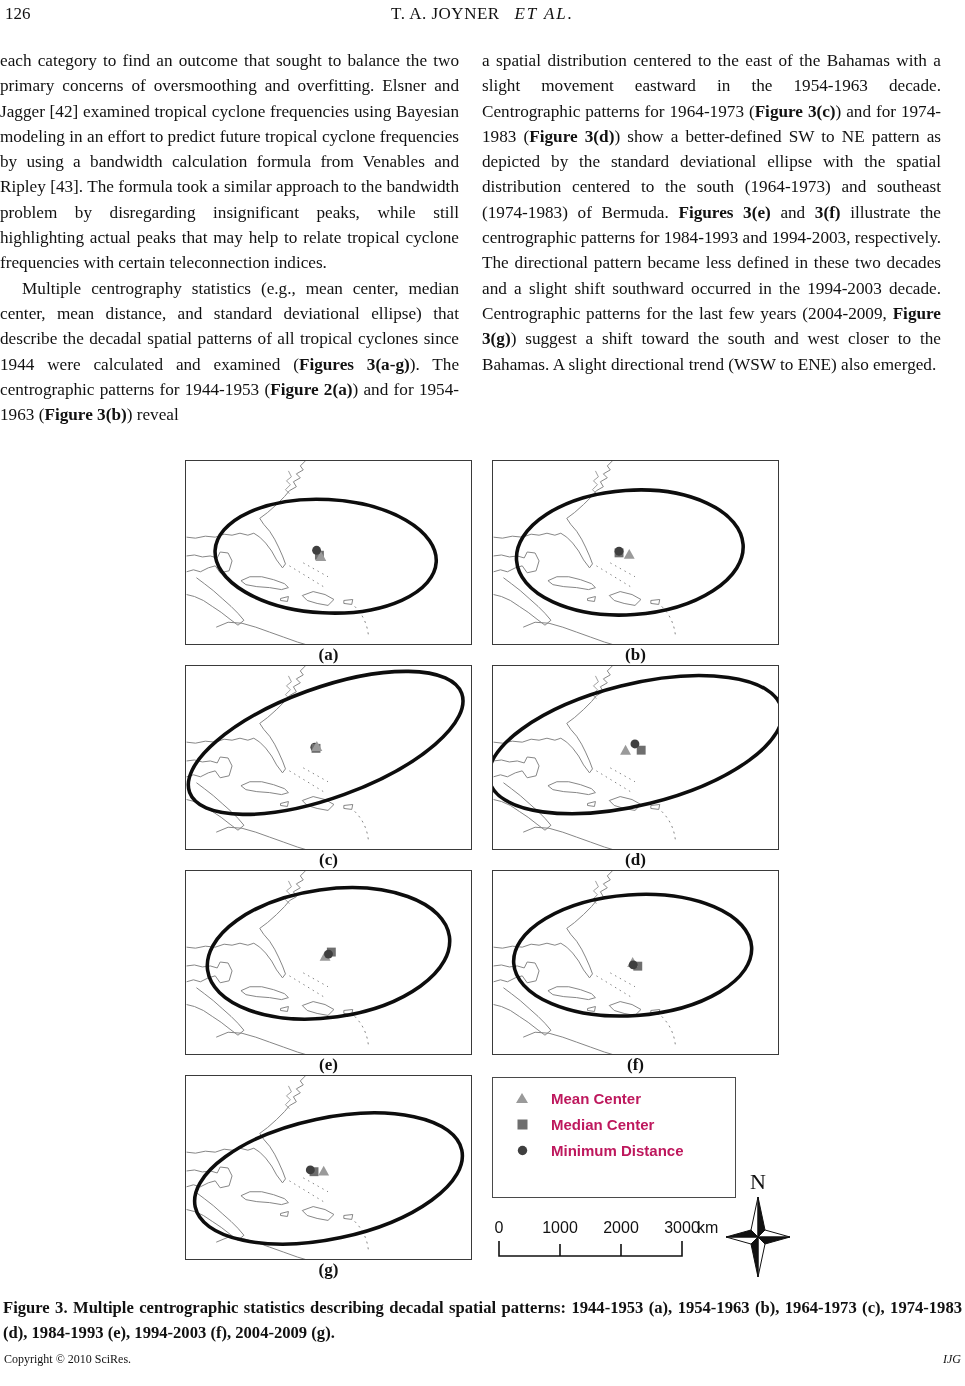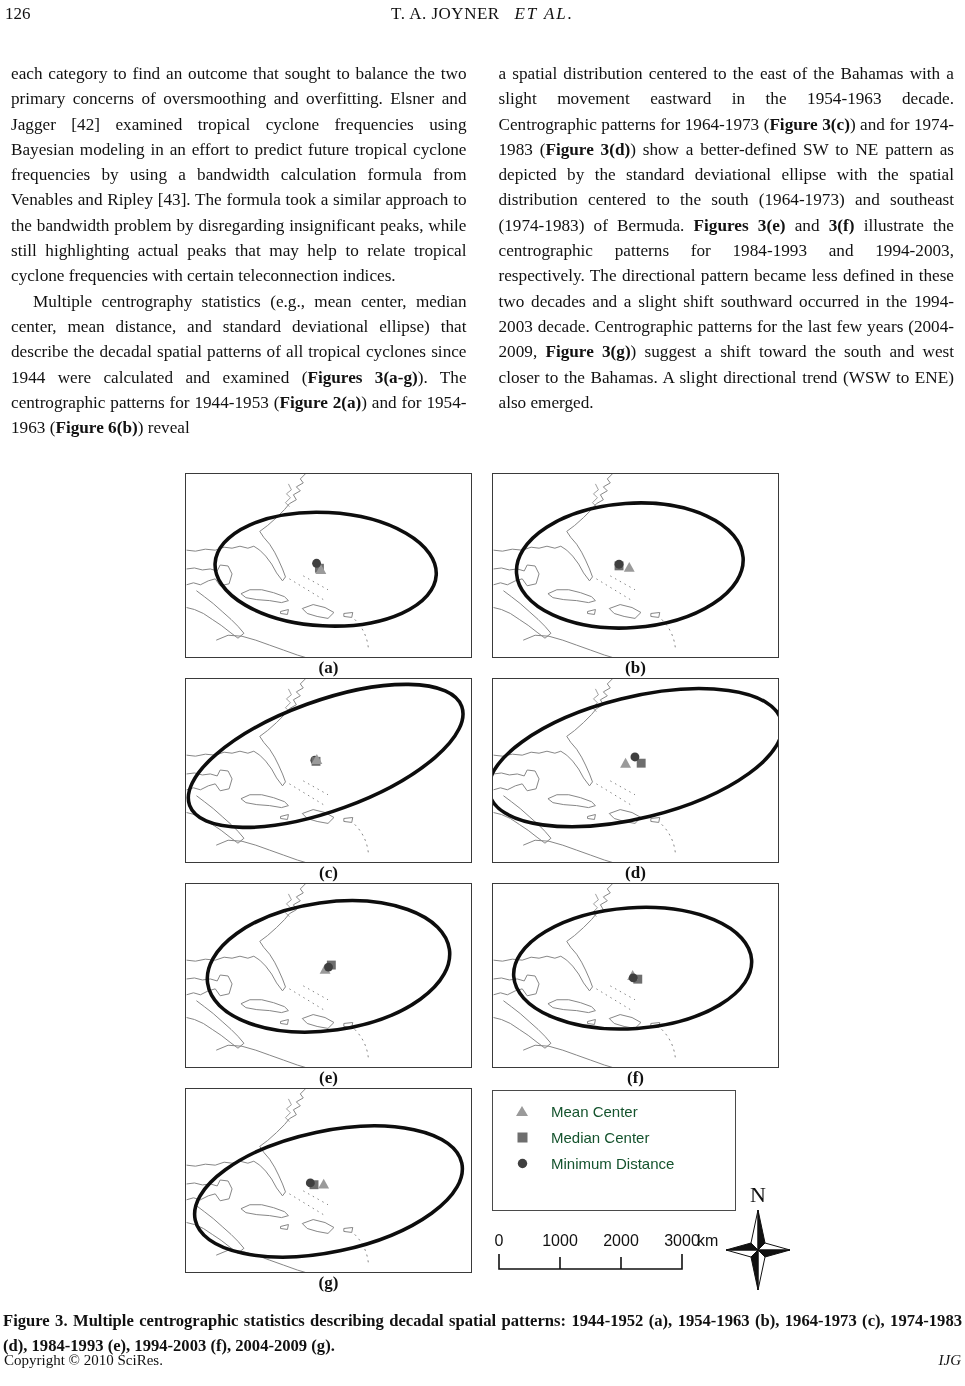--- a/index.html
+++ b/index.html
@@ -6,65 +6,65 @@
   body{
     width:965px;height:1386px;background:#ffffff;color:#111;
     font-family:"Liberation Serif",serif;overflow:hidden;position:relative;
   }
   
   .header{position:relative;height:26px;padding:6px 4px 0 4px;font-size:17px;}
   .page-num{position:absolute;left:5px;top:4px;}
   .running-title{position:absolute;left:0;right:0;top:4px;text-align:center;letter-spacing:.5px;}
   .running-title i{margin-left:10px;letter-spacing:2px;}
   
-  .columns{display:flex;gap:32px;padding:0 11px;margin-top:29px;height:386px;overflow:hidden;}
+  .columns{display:flex;gap:23px;padding:0 0;margin-top:16px;height:386px;overflow:hidden;}
   .col{width:459px;font-size:17.2px;line-height:25.3px;text-align:justify;}
   .para{margin:0;}
   .para.indent{text-indent:22px;}
   
   .figure-area{margin-left:185px;width:596px;margin-top:26px;
     display:grid;grid-template-columns:287px 287px;column-gap:20px;}
   .panel-cell{height:205px;}
   .map-box{width:287px;height:185px;border:1.5px solid #3a3a3a;box-sizing:border-box;background:#fff;}
   .map-box svg{display:block;width:100%;height:100%;}
   .panel-label{text-align:center;font-weight:bold;font-size:17px;height:19px;line-height:19px;}
   .coast{fill:none;stroke:#858585;stroke-width:1;}
   .coast.thin{stroke-width:.8;}
   .sde{fill:none;stroke:#0d0d0d;stroke-width:3.6;}
   
   .legend-cell{position:relative;height:205px;font-family:"Liberation Sans",sans-serif;}
   .legend-box{position:absolute;left:0;top:2px;width:244px;height:121px;border:1.5px solid #4a4a4a;
     box-sizing:border-box;padding-top:7px;}
   .legend-row{display:flex;align-items:center;height:26px;}
   .legend-sym{width:58px;display:flex;justify-content:center;align-items:center;}
-  .legend-label{font-size:15px;color:#14532d;}
+  .legend-label{font-size:15px;color:#be185d;font-weight:bold;}
   .scalebar{position:absolute;left:0;top:141px;}
   .north{position:absolute;left:228px;top:92px;}
   
   .caption{margin:16px 3px 0 3px;font-weight:bold;font-size:16.6px;line-height:24.5px;text-align:justify;}
   
-  .footer{position:absolute;left:0;right:0;top:1352px;padding:0 4px;font-size:15px;
+  .footer{position:absolute;left:0;right:0;top:1352px;padding:0 4px;font-size:12px;
     display:flex;justify-content:space-between;}
   .journal{font-weight:normal;font-style:italic;}
 </style>
 </head>
 <body>
 
 <div class="header">
   <span class="page-num">126</span>
   <span class="running-title">
     <span>T. A. JOYNER</span>
     <i>ET  AL.</i>
   </span>
 </div>
 
 <div class="columns">
   <div class="col">
       <p class="para">each category to find an outcome that sought to balance the two primary concerns of oversmoothing and overfitting. Elsner and Jagger [42] examined tropical cyclone frequencies using Bayesian modeling in an effort to predict future tropical cyclone frequencies by using a bandwidth calculation formula from Venables and Ripley [43]. The formula took a similar approach to the bandwidth problem by disregarding insignificant peaks, while still highlighting actual peaks that may help to relate tropical cyclone frequencies with certain teleconnection indices.</p>
-      <p class="para indent">Multiple centrography statistics (e.g., mean center, median center, mean distance, and standard deviational ellipse) that describe the decadal spatial patterns of all tropical cyclones since 1944 were calculated and examined (<b>Figures 3(a-g)</b>). The centrographic patterns for 1944-1953 (<b>Figure 2(a)</b>) and for 1954-1963 (<b>Figure 6(b)</b>) reveal</p>
+      <p class="para indent">Multiple centrography statistics (e.g., mean center, median center, mean distance, and standard deviational ellipse) that describe the decadal spatial patterns of all tropical cyclones since 1944 were calculated and examined (<b>Figures 3(a-g)</b>). The centrographic patterns for 1944-1953 (<b>Figure 2(a)</b>) and for 1954-1963 (<b>Figure 3(b)</b>) reveal</p>
     </div>
   <div class="col">
       <p class="para">a spatial distribution centered to the east of the Bahamas with a slight movement eastward in the 1954-1963 decade. Centrographic patterns for 1964-1973 (<b>Figure 3(c)</b>) and for 1974-1983 (<b>Figure 3(d)</b>) show a better-defined SW to NE pattern as depicted by the standard deviational ellipse with the spatial distribution centered to the south (1964-1973) and southeast (1974-1983) of Bermuda. <b>Figures 3(e)</b> and <b>3(f)</b> illustrate the centrographic patterns for 1984-1993 and 1994-2003, respectively. The directional pattern became less defined in these two decades and a slight shift southward occurred in the 1994-2003 decade. Centrographic patterns for the last few years (2004-2009, <b>Figure 3(g)</b>) suggest a shift toward the south and west closer to the Bahamas. A slight directional trend (WSW to ENE) also emerged.</p>
     </div>
 </div>
 
 <div class="figure-area" id="figure-area">
     <div class="panel-cell">
       <div class="map-box">
         <svg viewBox="0 0 287 185">
@@ -268,18 +268,18 @@
         <polygon points="70,70 38,70 45,63" fill="#fff" stroke="#111" stroke-width="1"></polygon>
         <polygon points="70,70 38,70 45,77" fill="#111" stroke="#111" stroke-width="1"></polygon>
         <polygon points="38,110 38,70 45,77" fill="#fff" stroke="#111" stroke-width="1"></polygon>
         <polygon points="38,110 38,70 31,77" fill="#111" stroke="#111" stroke-width="1"></polygon>
         <polygon points="6,70 38,70 31,77" fill="#fff" stroke="#111" stroke-width="1"></polygon>
         <polygon points="6,70 38,70 31,63" fill="#111" stroke="#111" stroke-width="1"></polygon>
       </svg>
     </div>
   </div>
 
-<p class="caption">Figure 3. Multiple centrographic statistics describing decadal spatial patterns: 1944-1952 (a), 1954-1963 (b), 1964-1973 (c), 1974-1983 (d), 1984-1993 (e), 1994-2003 (f), 2004-2009 (g).</p>
+<p class="caption">Figure 3. Multiple centrographic statistics describing decadal spatial patterns: 1944-1953 (a), 1954-1963 (b), 1964-1973 (c), 1974-1983 (d), 1984-1993 (e), 1994-2003 (f), 2004-2009 (g).</p>
 
 <div class="footer">
   <span>Copyright © 2010 SciRes.</span>
   <span class="journal">IJG</span>
 </div>
 
 </body></html>

